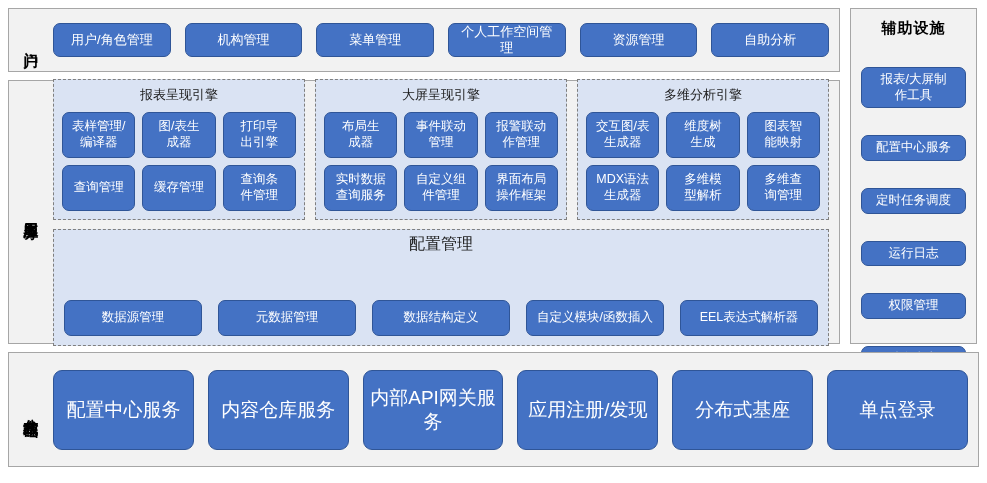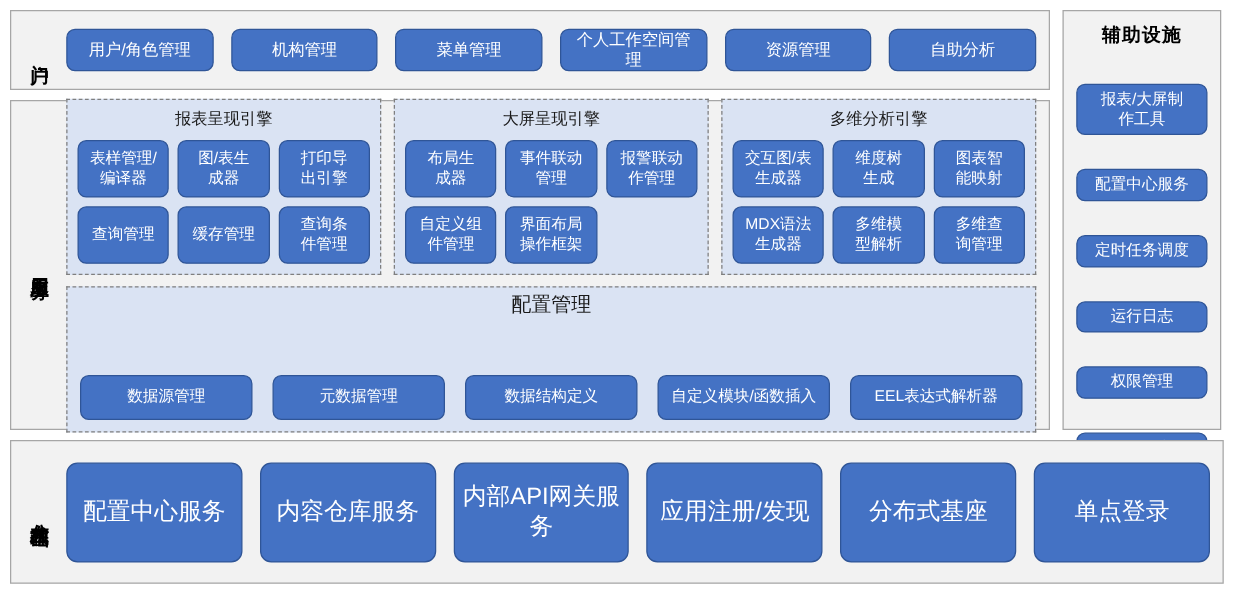--- a/index.html
+++ b/index.html
@@ -224,20 +224,22 @@
 
             <div class="engine">
               <div class="engine-title">大屏呈现引擎</div>
               <div class="engine-grid">
                 <div class="btn">布局生
 成器</div>
                 <div class="btn">事件联动
 管理</div>
                 <div class="btn">报警联动
 作管理</div>
+                <div class="btn">实时数据
+查询服务</div>
                 <div class="btn">自定义组
 件管理</div>
                 <div class="btn">界面布局
 操作框架</div>
               </div>
             </div>
 
             <div class="engine">
               <div class="engine-title">多维分析引擎</div>
               <div class="engine-grid">

